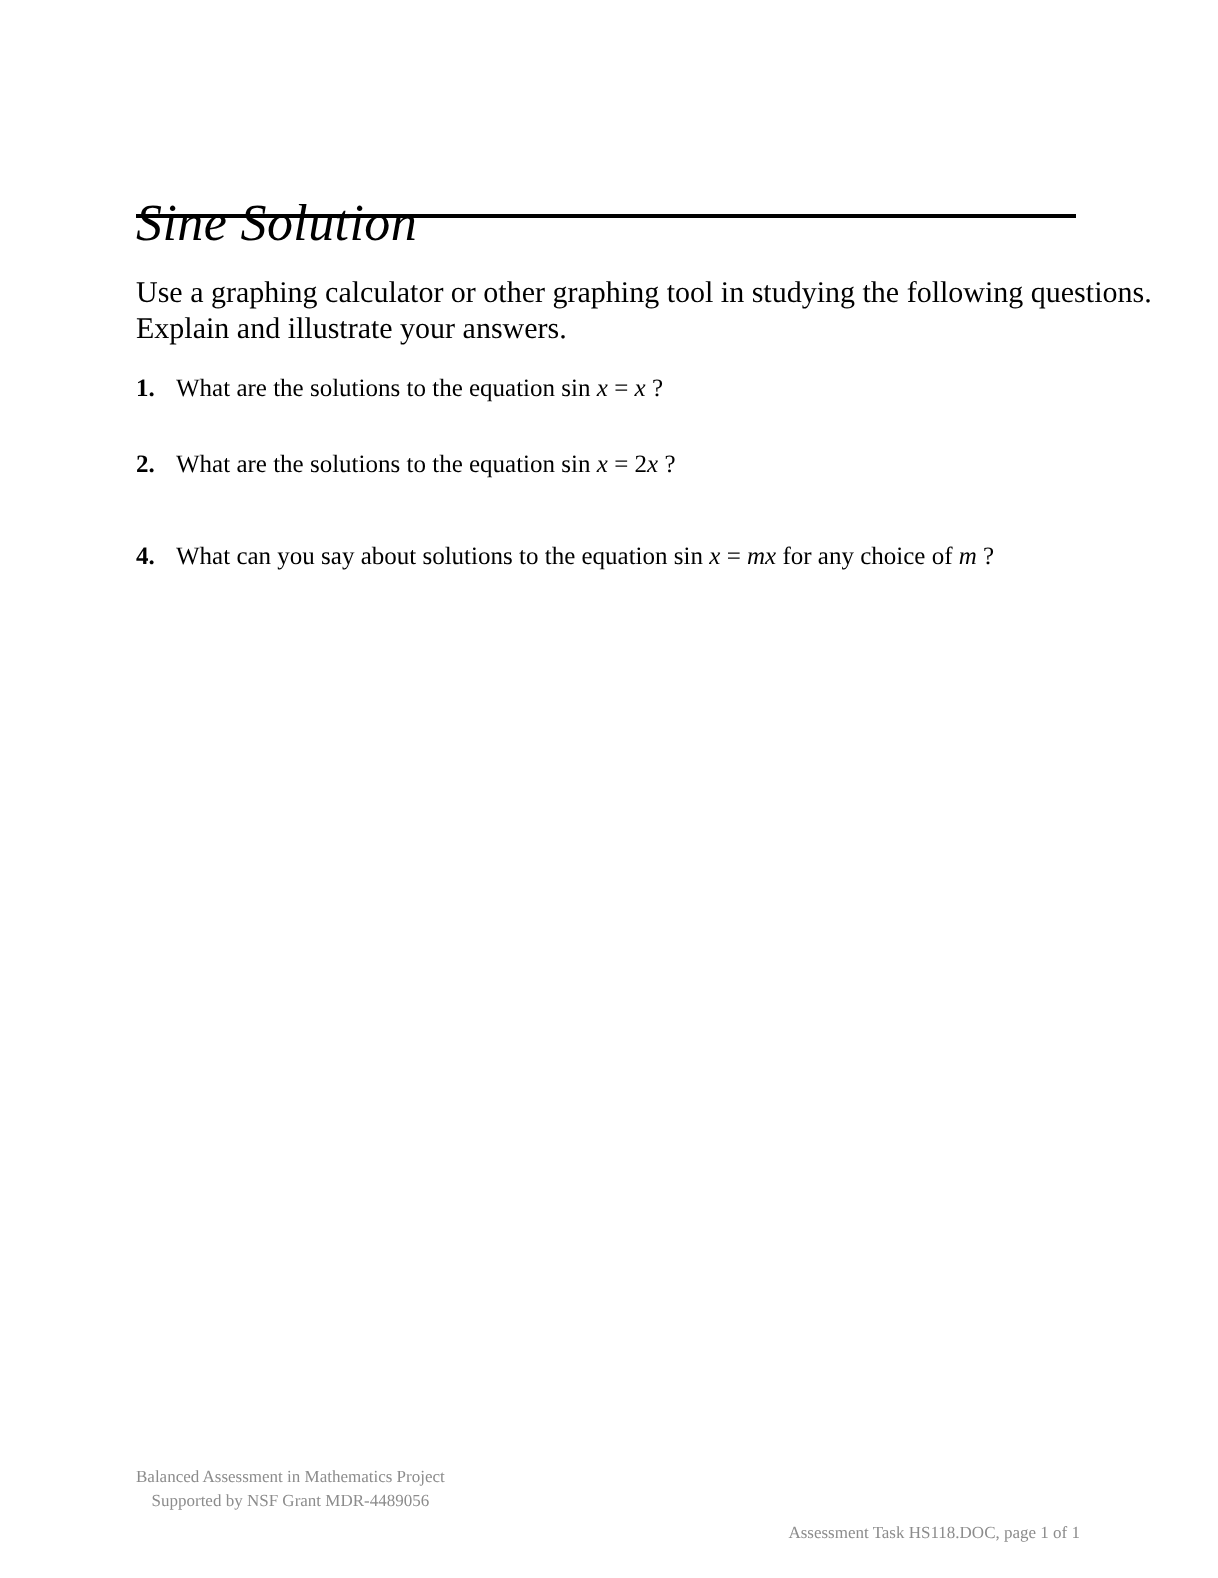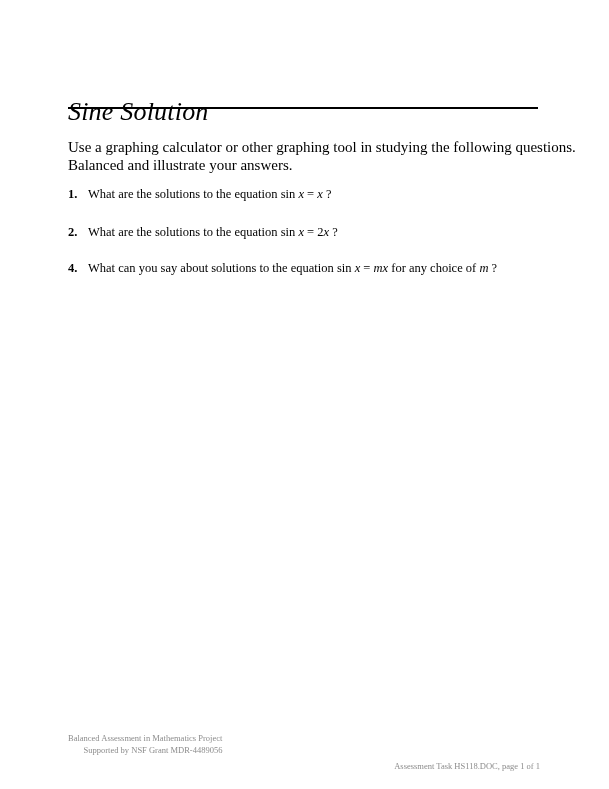--- a/index.html
+++ b/index.html
@@ -42,21 +42,21 @@
   .question {
     position: absolute;
     left: 68px;
     font-size: 12.5px;
     line-height: 17px;
     white-space: nowrap;
   }
   .q1 { top: 186px; }
   .q2 { top: 224px; }
   .q3 { top: 242px; }
-  .q4 { top: 260px; }
+  .q4 { top: 270px; }
   .qnum {
     display: inline-block;
     width: 20px;
     font-weight: bold;
   }
   .qtext i { font-style: italic; }
   .frac {
     display: inline-block;
     vertical-align: middle;
     text-align: center;
@@ -73,34 +73,34 @@
     position: absolute;
     left: 68px;
     right: 69px;
     top: 733px;
     display: flex;
     justify-content: space-between;
     font-size: 8.5px;
     line-height: 11.5px;
     color: #8c8c8c;
   }
-  .footer-left  { text-align: right; }
+  .footer-left  { text-align: center; }
   .footer-right { text-align: center; margin-top: 28px; }
 </style>
 </head>
 <body>
 
 <div class="page">
 
   <h1 class="doc-title">Sine Solution</h1>
   <div class="title-rule"></div>
 
   <div class="intro">
     <div class="intro-line">Use a graphing calculator or other graphing tool in studying the following questions.</div>
-    <div class="intro-line">Balanced and illustrate your answers.</div>
+    <div class="intro-line">Explain and illustrate your answers.</div>
   </div>
 
   <div class="question q1">
     <span class="qnum">1.</span><span class="qtext"><span>What are the solutions to the equation</span> <span>sin</span> <i>x</i> <span>=</span> <span></span><i>x</i> <span>?</span></span>
   </div>
 
   <div class="question q2">
     <span class="qnum">2.</span><span class="qtext"><span>What are the solutions to the equation</span> <span>sin</span> <i>x</i> <span>=</span> <span>2</span><i>x</i> <span>?</span></span>
   </div>
 

